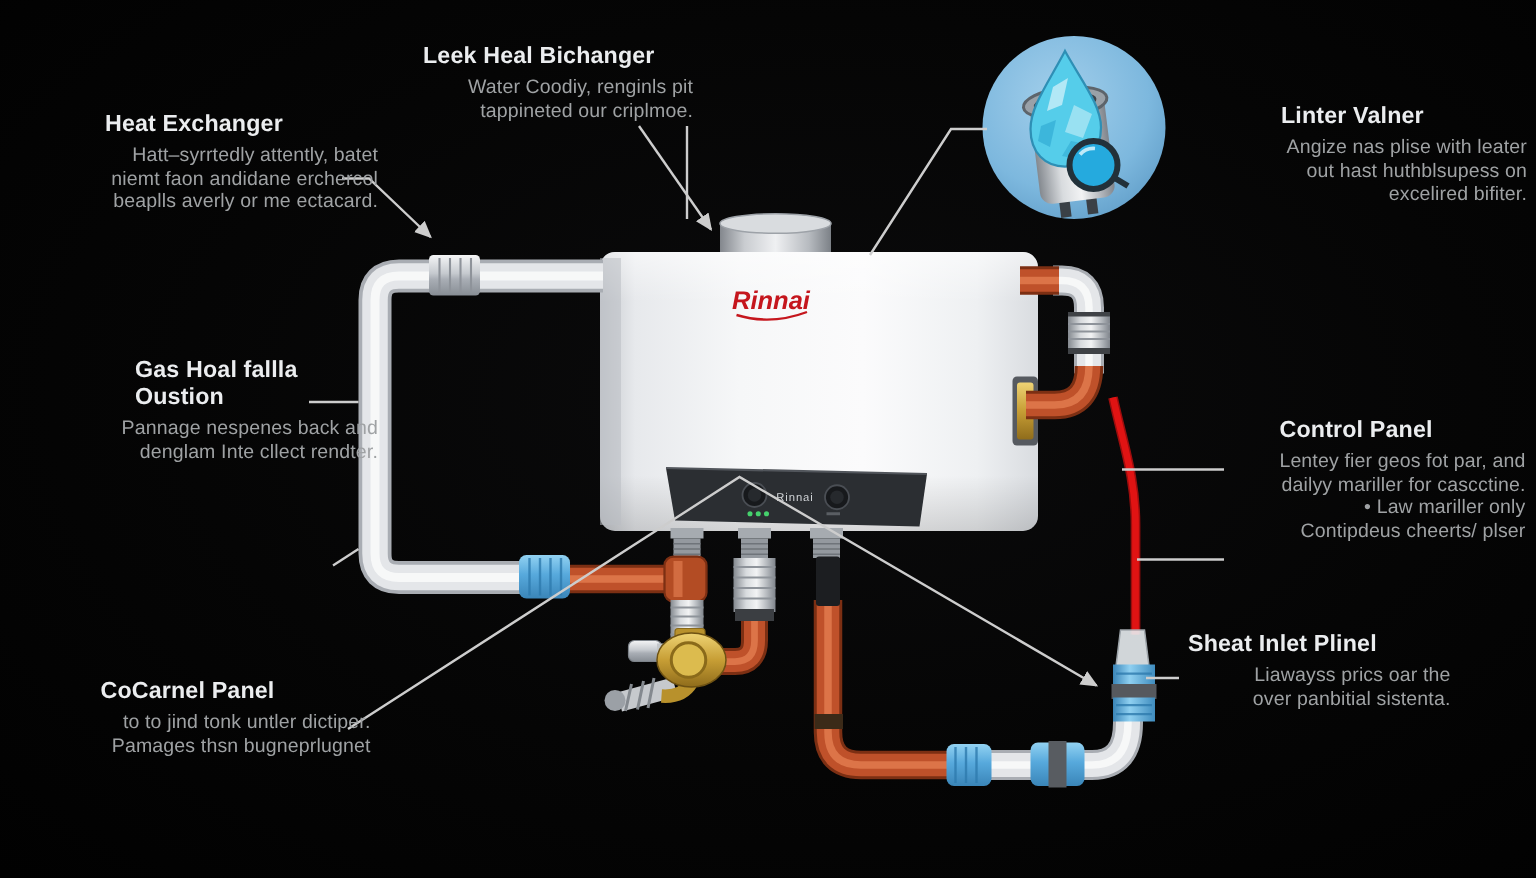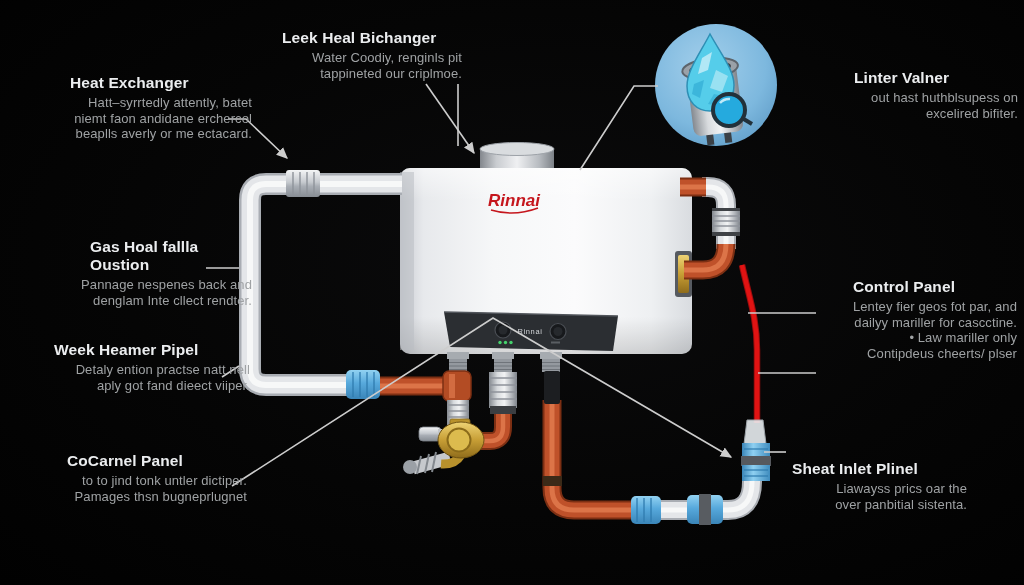--- a/index.html
+++ b/index.html
@@ -4,21 +4,21 @@
 <style>
   html,body{margin:0;padding:0;background:#000;}
   #stage{position:relative;width:1024px;height:585px;overflow:hidden;
          background:radial-gradient(ellipse at 54% 45%, #0b0b0c 0%, #050505 55%, #010101 100%);
          font-family:"Liberation Sans", sans-serif;}
   svg{position:absolute;left:0;top:0;}
   .label{position:absolute;color:#9fa2a4;font-size:13px;line-height:15.5px;letter-spacing:.1px;}
   .label .t{color:#ebedef;font-weight:bold;font-size:15.5px;line-height:18px;margin:0 0 3px 0;}
   .label .ln{margin:0;text-align:right;}
   .i18 .t{padding-left:18px;} .i36 .t{padding-left:36px;} .i2 .t{padding-left:2px;margin-left:36px;}
-  .i4 .t{padding-left:4px;} .i20 .t{padding-left:20px;margin-top:16px;} .i25 .t{padding-left:25px;margin-top:39px;}
+  .i4 .t{padding-left:4px;} .i20 .t{padding-left:20px;margin-top:16px;} .i25 .t{padding-left:25px;}
   .bullet{padding-left:33px;margin-top:13px;}
   .pad22{padding-left:22px;}
 </style>
 </head>
 <body>
 
 <div id="stage">
 
 <svg width="1024" height="585" viewBox="0 0 1024 585">
   <defs>
@@ -300,35 +300,31 @@
 </div>
 
 <div class="label" style="left:282px;top:29px;width:180px;">
   <div class="t">Leek Heal Bichanger</div>
   <div class="ln">Water Coodiy, renginls pit</div>
   <div class="ln">tappineted our criplmoe.</div>
 </div>
 
 <div class="label i36" style="left:818px;top:69px;width:200px;">
   <div class="t">Linter Valner</div>
+  <div class="ln">Angize nas plise with leater</div>
   <div class="ln">out hast huthblsupess on</div>
   <div class="ln">excelired bifiter.</div>
 </div>
 
 <div class="label i2" style="left:52px;top:238px;width:200px;">
   <div class="t">Gas Hoal fallla Oustion</div>
   <div class="ln">Pannage nespenes back and</div>
   <div class="ln">denglam Inte cllect rendter.</div>
 </div>
 
-<div class="label i4" style="left:50px;top:341px;width:200px;">
-  <div class="t">Week Heamer Pipel</div>
-  <div class="ln">Detaly ention practse natt nell</div>
-  <div class="ln">aply got fand dieect viiper.</div>
-</div>
 
 <div class="label i20" style="left:47px;top:436px;width:200px;">
   <div class="t">CoCarnel Panel</div>
   <div class="ln">to to jind tonk untler dictiper.</div>
   <div class="ln">Pamages thsn bugneprlugnet</div>
 </div>
 
 <div class="label i36" style="left:817px;top:278px;width:200px;">
   <div class="t">Control Panel</div>
   <div class="ln">Lentey fier geos fot par, and</div>

